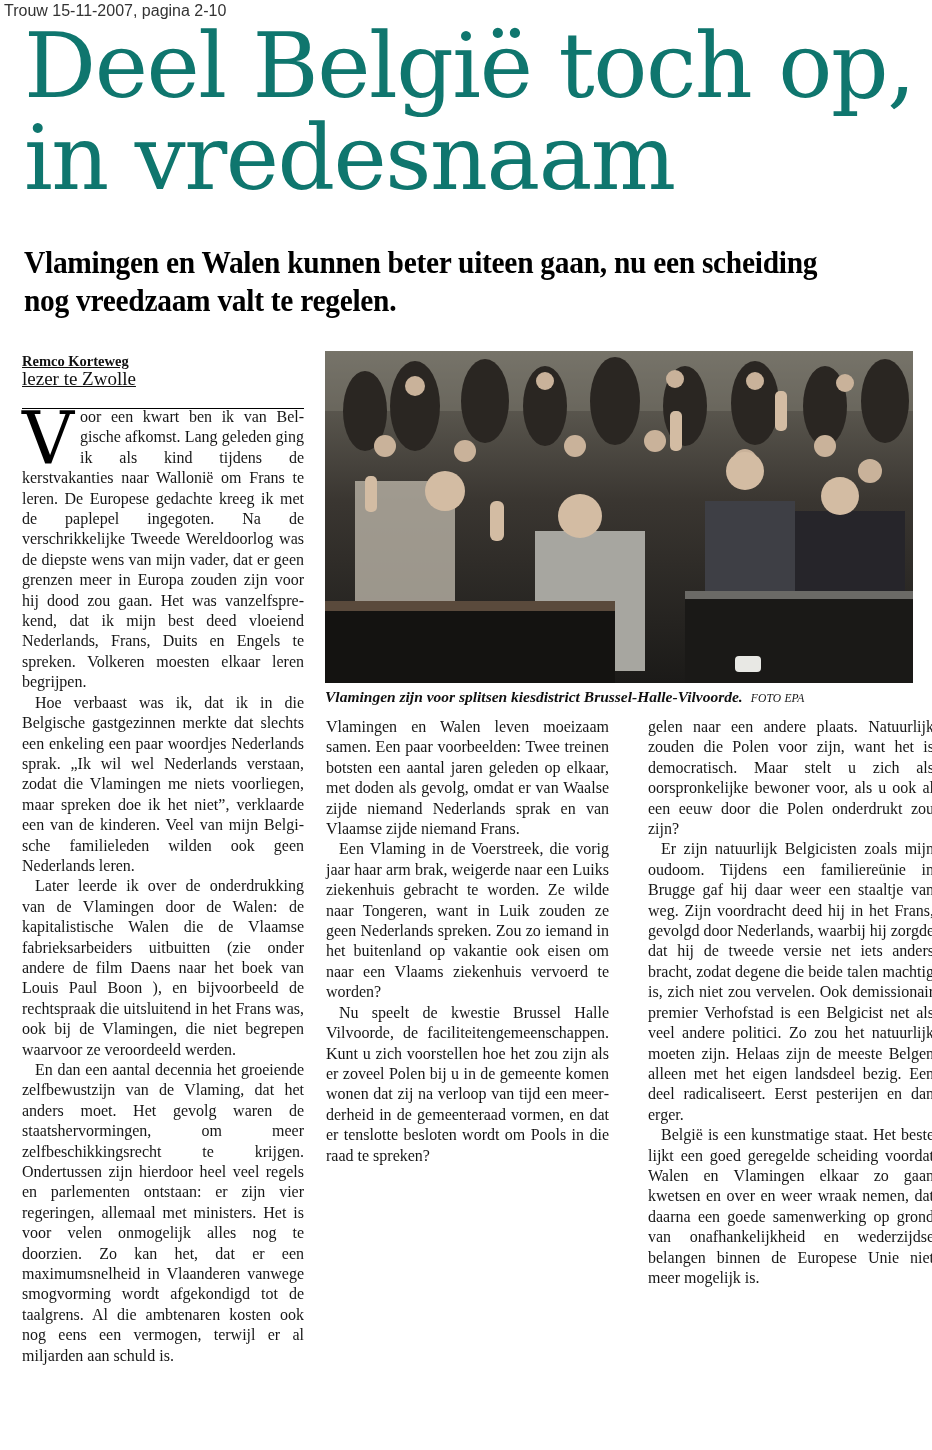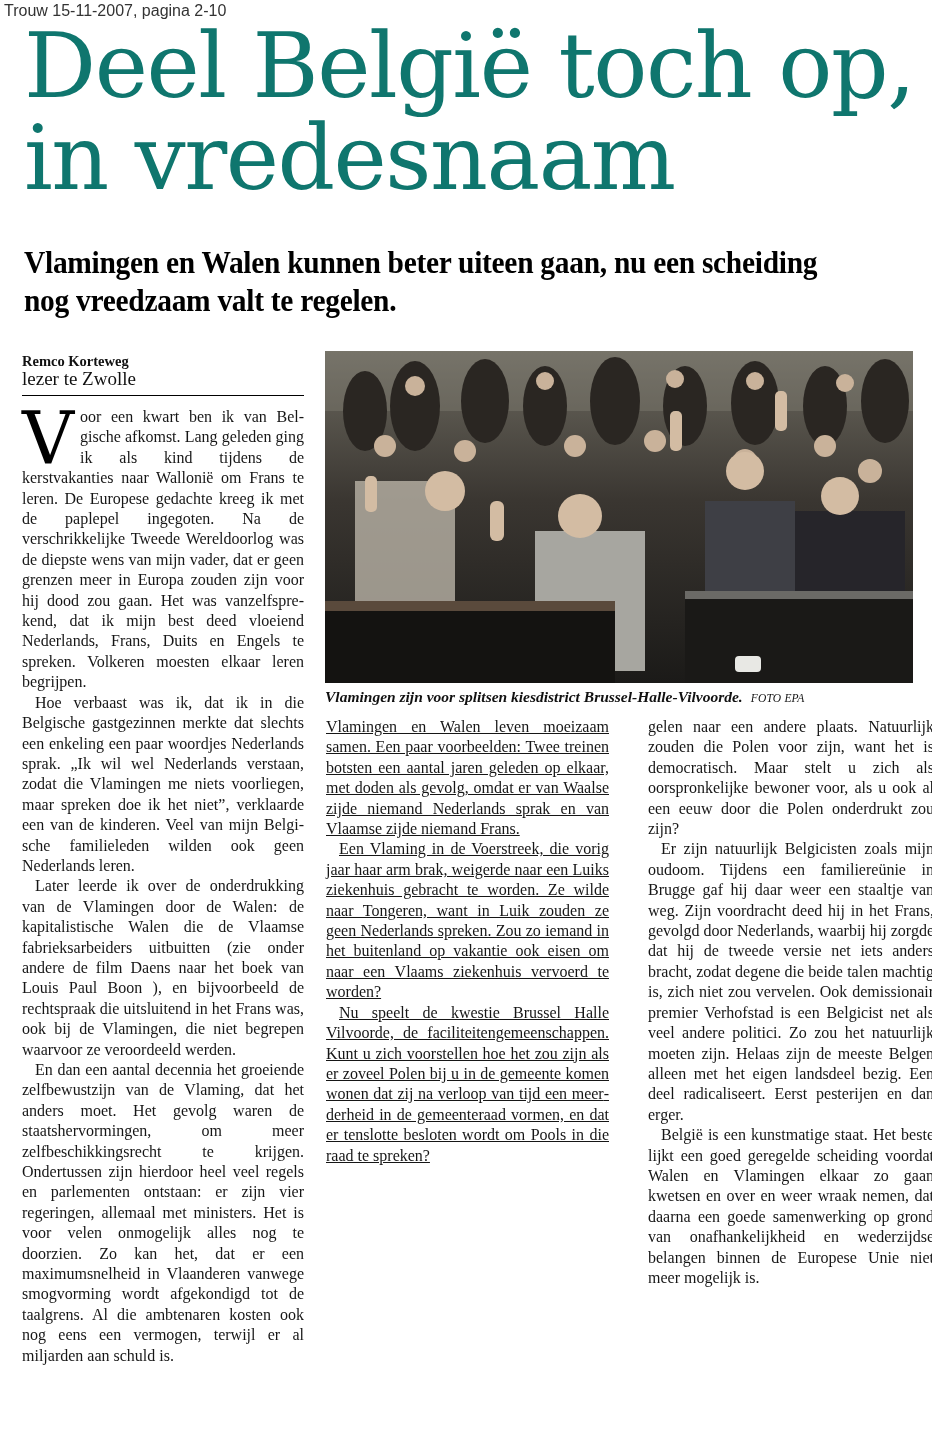--- a/index.html
+++ b/index.html
@@ -1,27 +1,27 @@
 <!DOCTYPE html>
 <html><head>
 <meta charset="utf-8">
 <style>
   html, body { margin: 0; padding: 0; background: #ffffff; }
   body { width: 932px; height: 1450px; position: relative; overflow: hidden; color: #111; }
   .source-line { position: absolute; left: 4px; top: 2px; font-family: Liberation Sans, sans-serif; font-size: 16px; color: #333; }
   .headline { position: absolute; left: 24px; top: 20px; width: 900px; margin: 0; font-family: "DejaVu Serif", serif; font-weight: normal; font-size: 90px; line-height: 92px; letter-spacing: -1.5px; color: #0f766e; }
   .subhead { position: absolute; left: 24px; top: 244px; width: 860px; margin: 0; font-family: "Liberation Serif", serif; font-weight: bold; font-size: 31px; line-height: 38px; color: #000; transform: scaleX(0.95); transform-origin: left; letter-spacing: -0.3px; }
-  .byline { position: absolute; left: 22px; top: 352px; width: 282px; border-bottom: 1.5px solid #000; padding-bottom: 7px; font-family: "Liberation Serif", serif; }
+  .byline { position: absolute; left: 22px; top: 352px; width: 282px; border-bottom: 1.5px solid #000; padding-bottom: 20px; font-family: "Liberation Serif", serif; text-decoration: underline; }
   .byline .author { font-weight: bold; font-size: 14.5px; line-height: 18px; }
   .byline .role { font-size: 19px; line-height: 18px; }
   .col { position: absolute; font-family: "Liberation Serif", serif; font-size: 16px; line-height: 20.4px; text-align: justify; hyphens: manual; color: #161616; }
   .col p { margin: 0; text-indent: 13px; }
   .col p.noindent { text-indent: 0; }
   .col1 { left: 22px; top: 407px; width: 282px; }
-  .col2 { left: 326px; top: 717px; width: 283px; text-decoration: underline; }
+  .col2 { left: 326px; top: 717px; width: 283px; }
   .col3 { left: 628px; top: 717px; width: 286px; margin-left: 20px; }
   .dropcap { float: left; font-family: "DejaVu Serif", serif; font-size: 72px; line-height: 58px; margin: 3px 6px 0 0; padding: 0; color: #000; }
   .photo { position: absolute; left: 325px; top: 351px; width: 588px; height: 332px; overflow: hidden; background: #2b2824; }
   .photo svg { display: block; }
   .caption { position: absolute; left: 325px; top: 688px; width: 600px; font-family: "Liberation Serif", serif; font-size: 15.5px; white-space: nowrap; font-style: italic; }
   .caption .cap-text { font-weight: bold; }
   .caption .credit { font-size: 11.5px; margin-left: 8px; letter-spacing: 0.2px; }
 </style>
 </head>
 <body>

